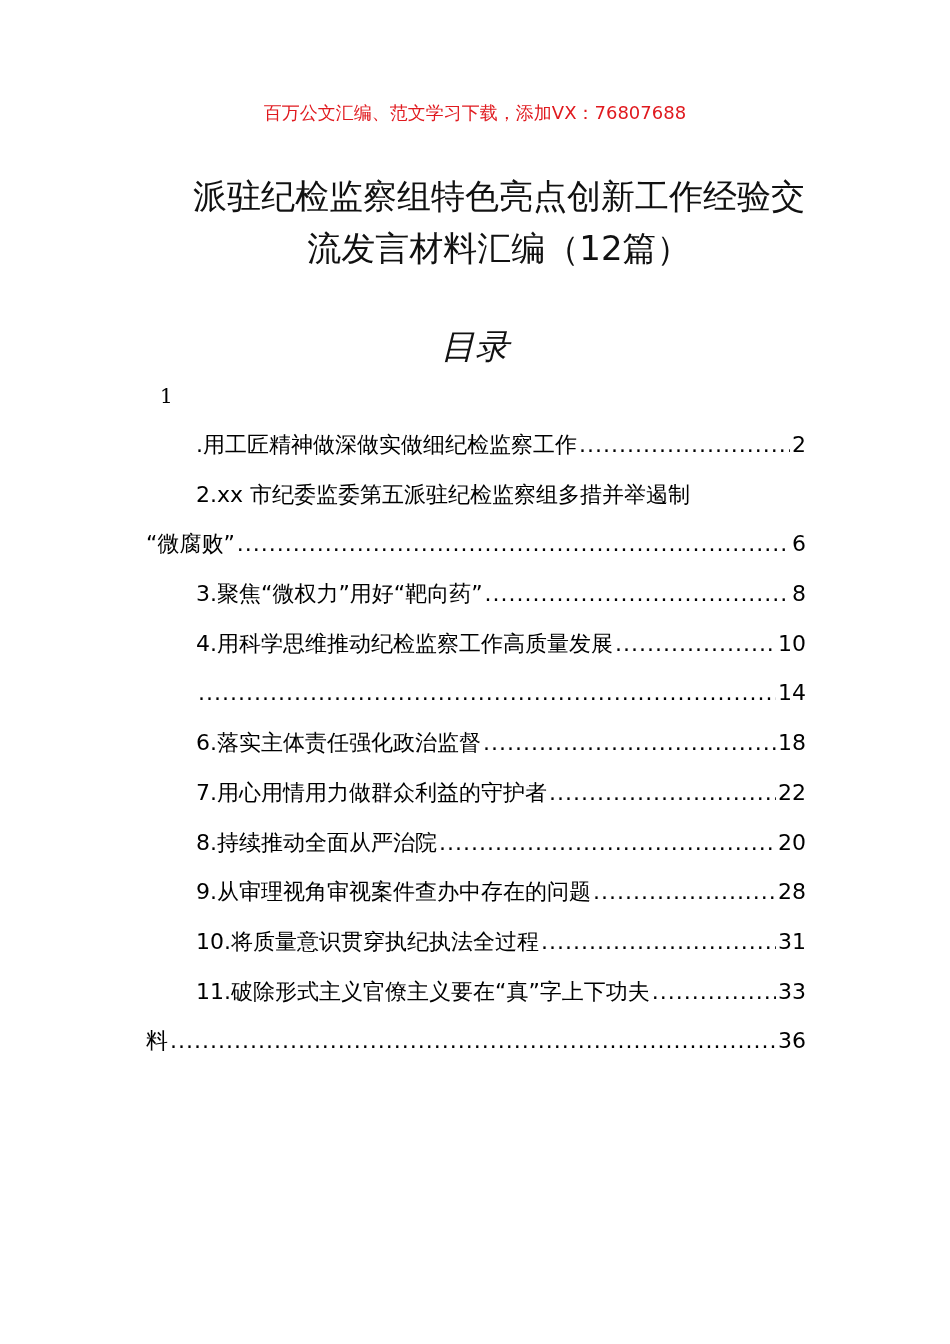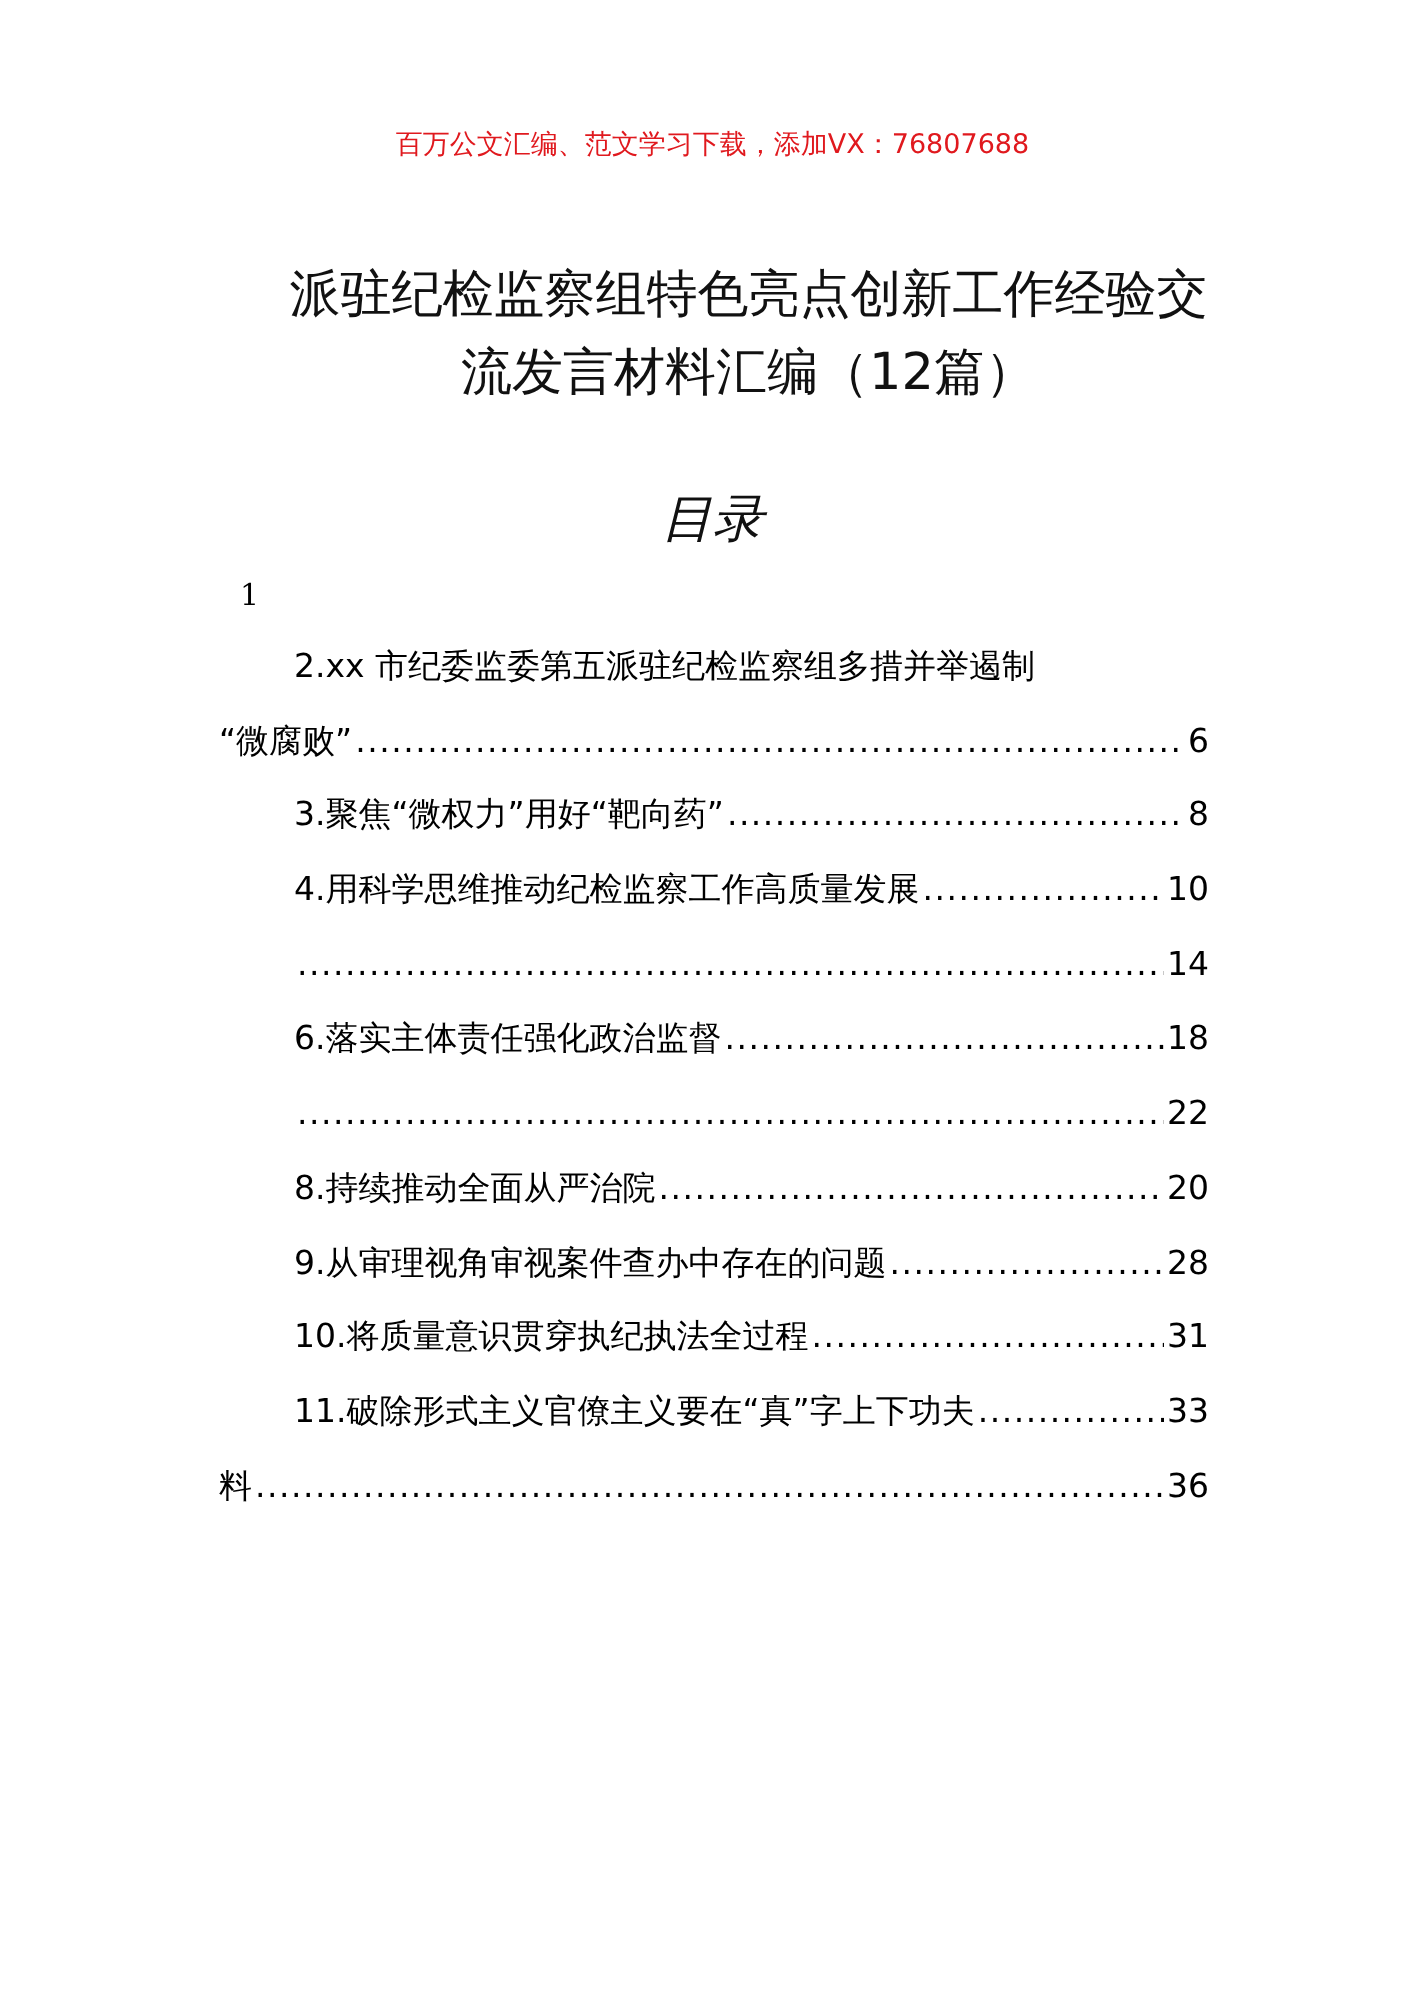--- a/index.html
+++ b/index.html
@@ -1,17 +1,17 @@
 <!DOCTYPE html>
 <html><head>
   <meta charset="utf-8">
   <style>
     html, body { margin: 0; padding: 0; background: #ffffff; }
     body { width: 950px; height: 1344px; position: relative; overflow: hidden; font-family: "DejaVu Sans", sans-serif; color: #000; }
-    .banner { position: absolute; top: 84px; left: 0; width: 950px; text-align: center; color: #e0191e; font-size: 18px; line-height: 26px; }
+    .banner { position: absolute; top: 100px; left: 0; width: 950px; text-align: center; color: #e0191e; font-size: 18px; line-height: 26px; }
     .title { position: absolute; top: 170px; left: 0; width: 950px; text-align: center; font-size: 34px; line-height: 52px; color: #111; margin-left: 24px; }
     .toc-heading { position: absolute; top: 320px; left: 0; width: 950px; text-align: center; font-size: 34px; line-height: 52px; color: #111; font-style: italic; }
     .num-one { position: absolute; top: 382px; left: 160px; font-family: "DejaVu Serif", serif; font-size: 20px; line-height: 28px; }
     .toc { position: absolute; top: 420px; left: 146px; width: 660px; font-size: 22px; }
     .toc-line { display: flex; align-items: baseline; height: 49.7px; line-height: 49.7px; white-space: nowrap; }
     .toc-line.indent { padding-left: 50px; }
     .toc-text { flex: 0 0 auto; }
     .toc-dots { flex: 1 1 auto; overflow: hidden; white-space: nowrap; letter-spacing: 1px; margin: 0 2px; }
     .toc-dots::after { content: "......................................................................................................................................................"; }
     .toc-page { flex: 0 0 auto; }
@@ -24,20 +24,25 @@
 <div class="title">
   <div>派驻纪检监察组特色亮点创新工作经验交</div>
   <div>流发言材料汇编（12篇）</div>
 </div>
 
 <div class="toc-heading">目录</div>
 
 <div class="num-one">1</div>
 
 <div class="toc">
+  <div class="toc-line indent">
+    <span class="toc-text">.用工匠精神做深做实做细纪检监察工作</span>
+    <span class="toc-dots"></span>
+    <span class="toc-page">2</span>
+  </div>
   <div class="toc-line indent">
     <span class="toc-text">2.xx 市纪委监委第五派驻纪检监察组多措并举遏制</span>
   </div>
   <div class="toc-line">
     <span class="toc-text">“微腐败”</span>
     <span class="toc-dots"></span>
     <span class="toc-page">6</span>
   </div>
   <div class="toc-line indent">
     <span class="toc-text">3.聚焦“微权力”用好“靶向药”</span>
@@ -52,20 +57,21 @@
   <div class="toc-line indent">
     <span class="toc-dots"></span>
     <span class="toc-page">14</span>
   </div>
   <div class="toc-line indent">
     <span class="toc-text">6.落实主体责任强化政治监督</span>
     <span class="toc-dots"></span>
     <span class="toc-page">18</span>
   </div>
   <div class="toc-line indent">
+    <span class="toc-text">7.用心用情用力做群众利益的守护者</span>
     <span class="toc-dots"></span>
     <span class="toc-page">22</span>
   </div>
   <div class="toc-line indent">
     <span class="toc-text">8.持续推动全面从严治院</span>
     <span class="toc-dots"></span>
     <span class="toc-page">20</span>
   </div>
   <div class="toc-line indent">
     <span class="toc-text">9.从审理视角审视案件查办中存在的问题</span>

